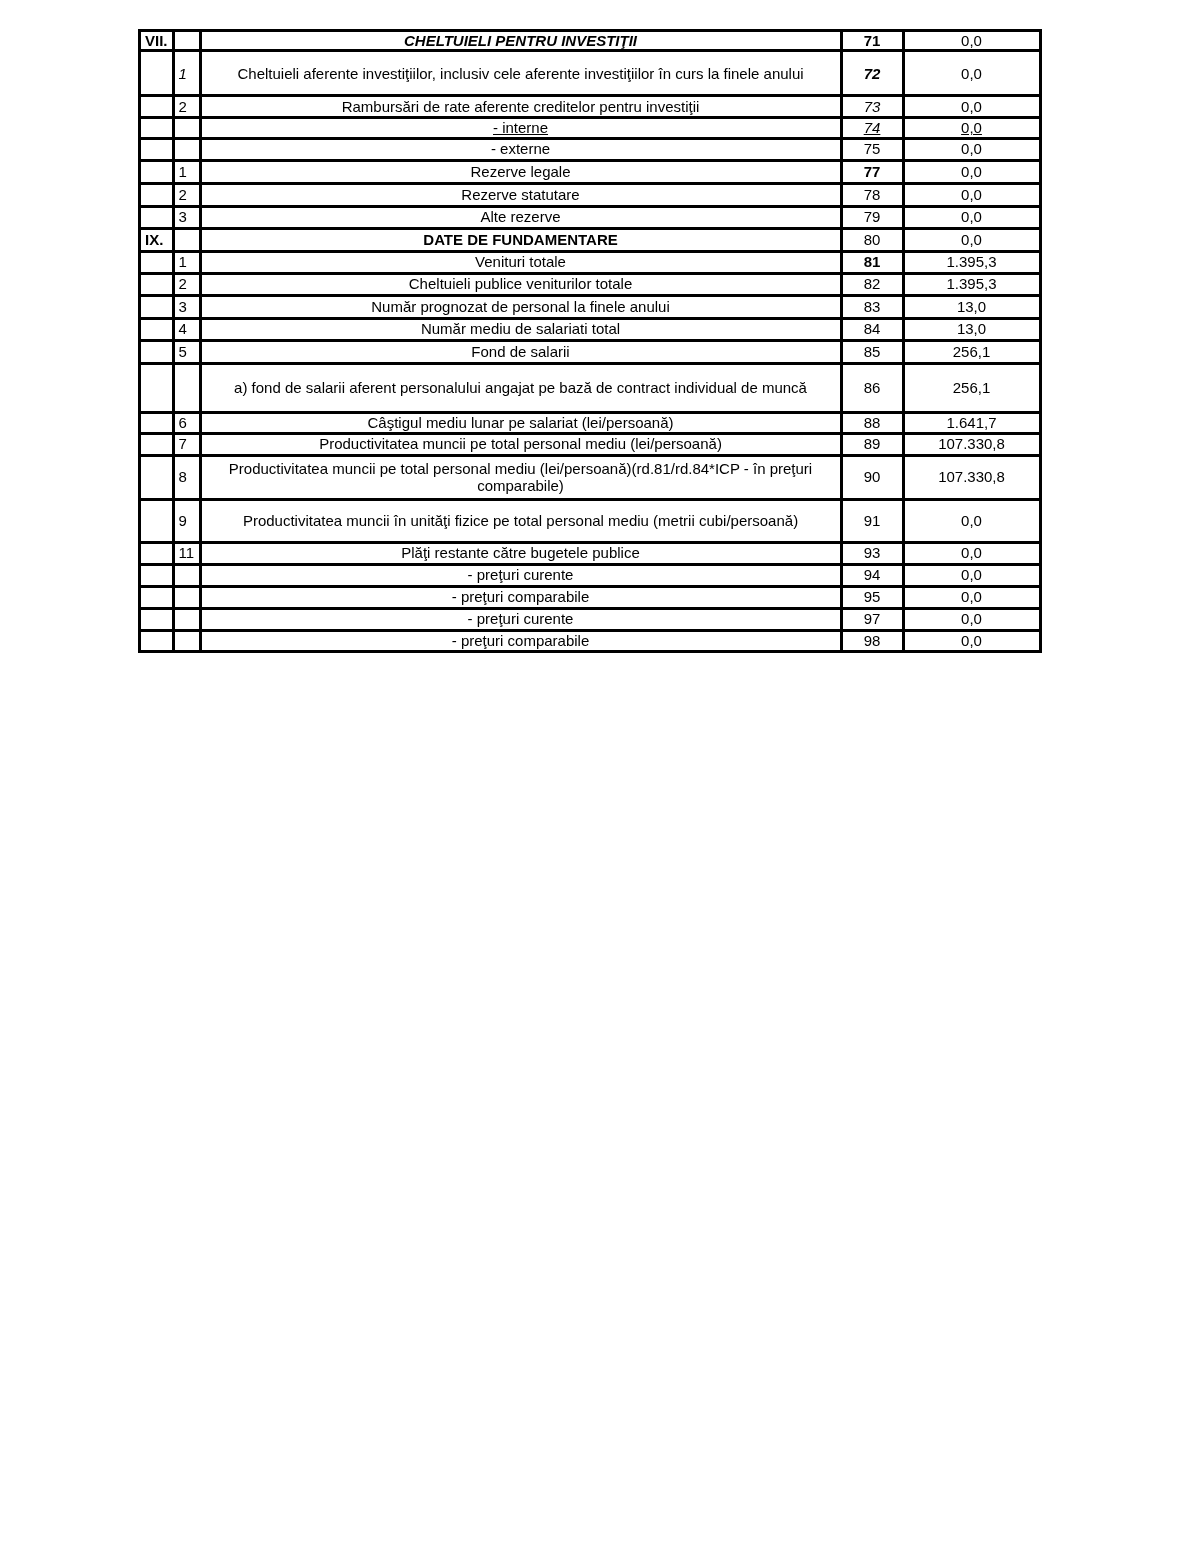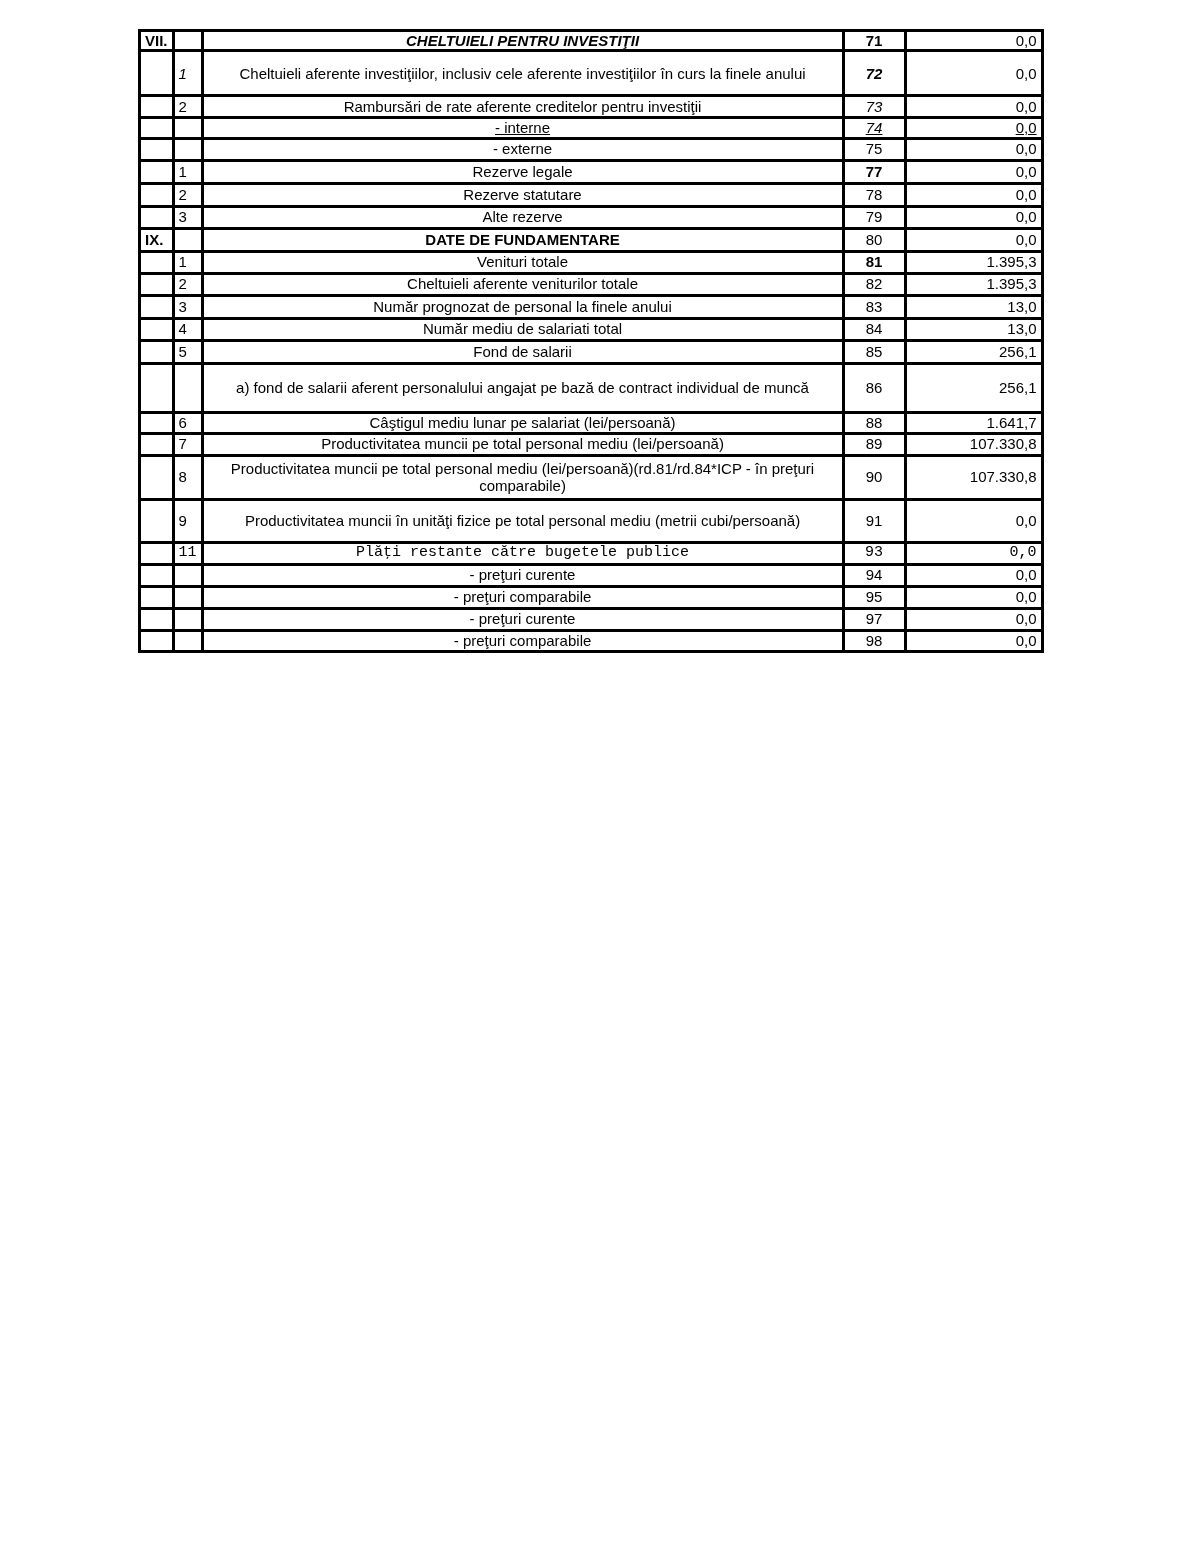--- a/index.html
+++ b/index.html
@@ -45,21 +45,21 @@
     text-align: left;
     padding-left: 4px;
   }
   td.c-desc {
     text-align: center;
   }
   td.c-no {
     text-align: center;
   }
   td.c-val {
-    text-align: right;
+    text-align: center;
     padding-right: 6px;
   }
   .s-bold { font-weight: bold; }
   .s-italic { font-style: italic; }
   .s-bold-italic { font-weight: bold; font-style: italic; }
   .indent-1 { padding-left: 20px; }
   .indent-2 { padding-left: 64px; }
   .v-top { vertical-align: top; padding-top: 2px; }
 </style>
 </head>
@@ -142,21 +142,21 @@
           <tr style="height: 22px;">
             <td class="c-roman"></td>
             <td class="c-num">1</td>
             <td class="c-desc">Venituri totale</td>
             <td class="c-no s-bold">81</td>
             <td class="c-val">1.395,3</td>
           </tr>
           <tr style="height: 22px;">
             <td class="c-roman"></td>
             <td class="c-num">2</td>
-            <td class="c-desc">Cheltuieli aferente veniturilor totale</td>
+            <td class="c-desc">Cheltuieli publice veniturilor totale</td>
             <td class="c-no">82</td>
             <td class="c-val">1.395,3</td>
           </tr>
           <tr style="height: 23px;">
             <td class="c-roman"></td>
             <td class="c-num">3</td>
             <td class="c-desc">Număr prognozat de personal la finele anului</td>
             <td class="c-no">83</td>
             <td class="c-val">13,0</td>
           </tr>
@@ -202,21 +202,21 @@
             <td class="c-no">90</td>
             <td class="c-val">107.330,8</td>
           </tr>
           <tr style="height: 43px;">
             <td class="c-roman"></td>
             <td class="c-num">9</td>
             <td class="c-desc v-top">Productivitatea muncii în unităţi fizice pe total personal mediu (metrii cubi/persoană)</td>
             <td class="c-no">91</td>
             <td class="c-val">0,0</td>
           </tr>
-          <tr style="height: 22px; font-family: Liberation Mono, monospace;">
+          <tr style="height: 22px;">
             <td class="c-roman"></td>
             <td class="c-num">11</td>
             <td class="c-desc">Plăţi restante către bugetele publice</td>
             <td class="c-no">93</td>
             <td class="c-val">0,0</td>
           </tr>
           <tr style="height: 22px;">
             <td class="c-roman"></td>
             <td class="c-num"></td>
             <td class="c-desc indent-2">- preţuri curente</td>

